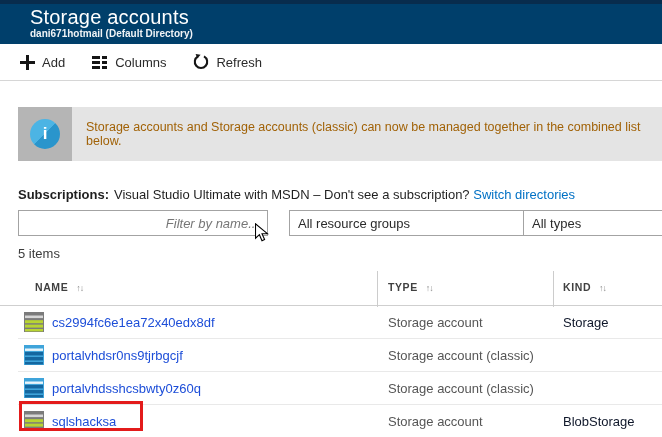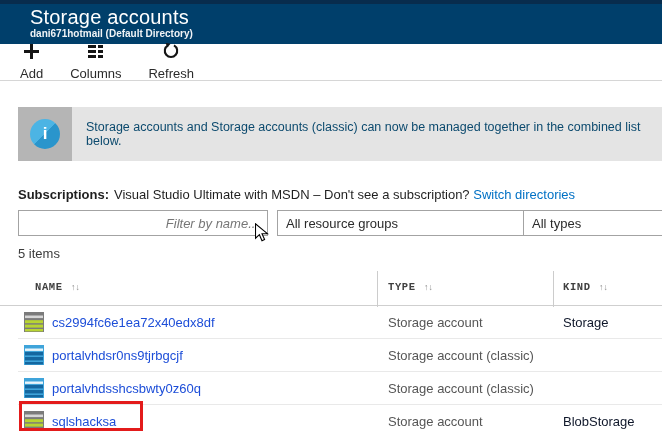--- a/index.html
+++ b/index.html
@@ -10,51 +10,51 @@
     background:#fff; font-size:13px; color:#333;
   }
   
   .hdr { position:absolute; left:0; top:0; width:662px; height:44px; background:#003f6b; }
   .hdr-strip { position:absolute; left:0; top:0; width:662px; height:4px; background:#082c4d; }
   .hdr-title { position:absolute; left:30px; top:6px; font-size:20px; font-weight:400; color:#fff; letter-spacing:.2px; }
   .hdr-sub { position:absolute; left:30px; top:28px; font-size:10px; font-weight:700; color:#f0f3f6; }
   
   .toolbar { position:absolute; left:0; top:44px; width:662px; height:37px; background:#fff;
              border-bottom:1px solid #d6d6d6; display:flex; align-items:center; padding-left:20px; gap:27px; }
-  .tb-item { display:flex; align-items:center; gap:7px; cursor:pointer; color:#2b2b2b; font-size:13px;flex-direction:column; }
+  .tb-item { display:flex; align-items:center; gap:7px; cursor:pointer; color:#2b2b2b; font-size:13px; }
   .tb-item svg { display:block; }
   
   .banner { position:absolute; left:18px; top:107px; width:644px; height:54px; background:#e4e4e4; }
   .banner-sq { position:absolute; left:0; top:0; width:54px; height:54px; background:#b5b5b5;
                display:flex; align-items:center; justify-content:center; }
   .info-circle { width:30px; height:30px; border-radius:50%;
                  background:linear-gradient(135deg,#4cb4e4 0%,#4cb4e4 50%,#2a95cc 50%,#2a95cc 100%);
                  color:#fff; font-weight:700; font-size:17px; display:flex; align-items:center; justify-content:center; }
   .banner-text { position:absolute; left:68px; right:8px; top:0; height:54px; display:flex; align-items:center;
-                 color:#0c4a6e; font-size:12.5px; }
+                 color:#a16207; font-size:12.5px; }
   
   .subs { position:absolute; left:18px; top:187px; font-size:13px; color:#1f1f1f; white-space:nowrap; }
   .subs b { font-weight:700; margin-right:5px; }
   .subs a { color:#0071c5; text-decoration:none; cursor:pointer; }
   
   .flt-input { position:absolute; left:18px; top:210px; width:250px; height:26px;
                border:1px solid #a3a3a3; background:#fff; padding:0 8px;
                font-family:"Liberation Sans", sans-serif; font-size:13px; font-style:italic; color:#444;text-align:right; }
   .flt-input::placeholder { color:#767676; font-style:italic; }
   .dd { position:absolute; top:210px; height:26px; border:1px solid #a3a3a3; background:#fff;
         display:flex; align-items:center; padding:0 8px; font-size:13px; color:#2b2b2b; cursor:pointer; }
-  .dd1 { left:277px; width:280px; }
+  .dd1 { left:289px; width:280px; }
   .dd2 { left:523px; width:150px; }
   .dd .chev { position:absolute; right:10px; top:9px; }
   
   .count { position:absolute; left:18px; top:246px; font-size:13px; color:#3c3c3c; }
   
   .thead { position:absolute; left:0; top:269px; width:662px; height:37px; border-bottom:1px solid #cfcfcf; }
   .th { position:absolute; top:0; height:37px; line-height:37px; font-size:10.5px; font-weight:700;
-        letter-spacing:.6px; color:#404040; cursor:pointer;font-family:Liberation Mono, monospace; }
+        letter-spacing:.6px; color:#404040; cursor:pointer; }
   .th .sort { font-size:9px; color:#8f8f8f; margin-left:8px; letter-spacing:-1px; font-weight:400; }
   .vsep { position:absolute; top:271px; width:1px; height:36px; background:#cccccc; }
   .row { position:absolute; left:18px; width:644px; height:33px; border-bottom:1px solid #e9e9e9; cursor:pointer; }
   .row .ric { position:absolute; left:6px; top:6px; width:20px; height:20px; }
   .row .rname { position:absolute; left:34px; top:0; height:33px; line-height:33px; color:#1d4ed8; font-size:13px; }
   .row .rtype { position:absolute; left:370px; top:0; height:33px; line-height:33px; color:#565656; font-size:13px; }
   .row .rkind { position:absolute; left:545px; top:0; height:33px; line-height:33px; color:#0f172a; font-size:13px; }
   .hl-box { position:absolute; left:19px; top:401px; width:124px; height:30px;
             border:3px solid #e31b1b; pointer-events:none; }
   .cursor { position:absolute; left:255px; top:223px; pointer-events:none; }

